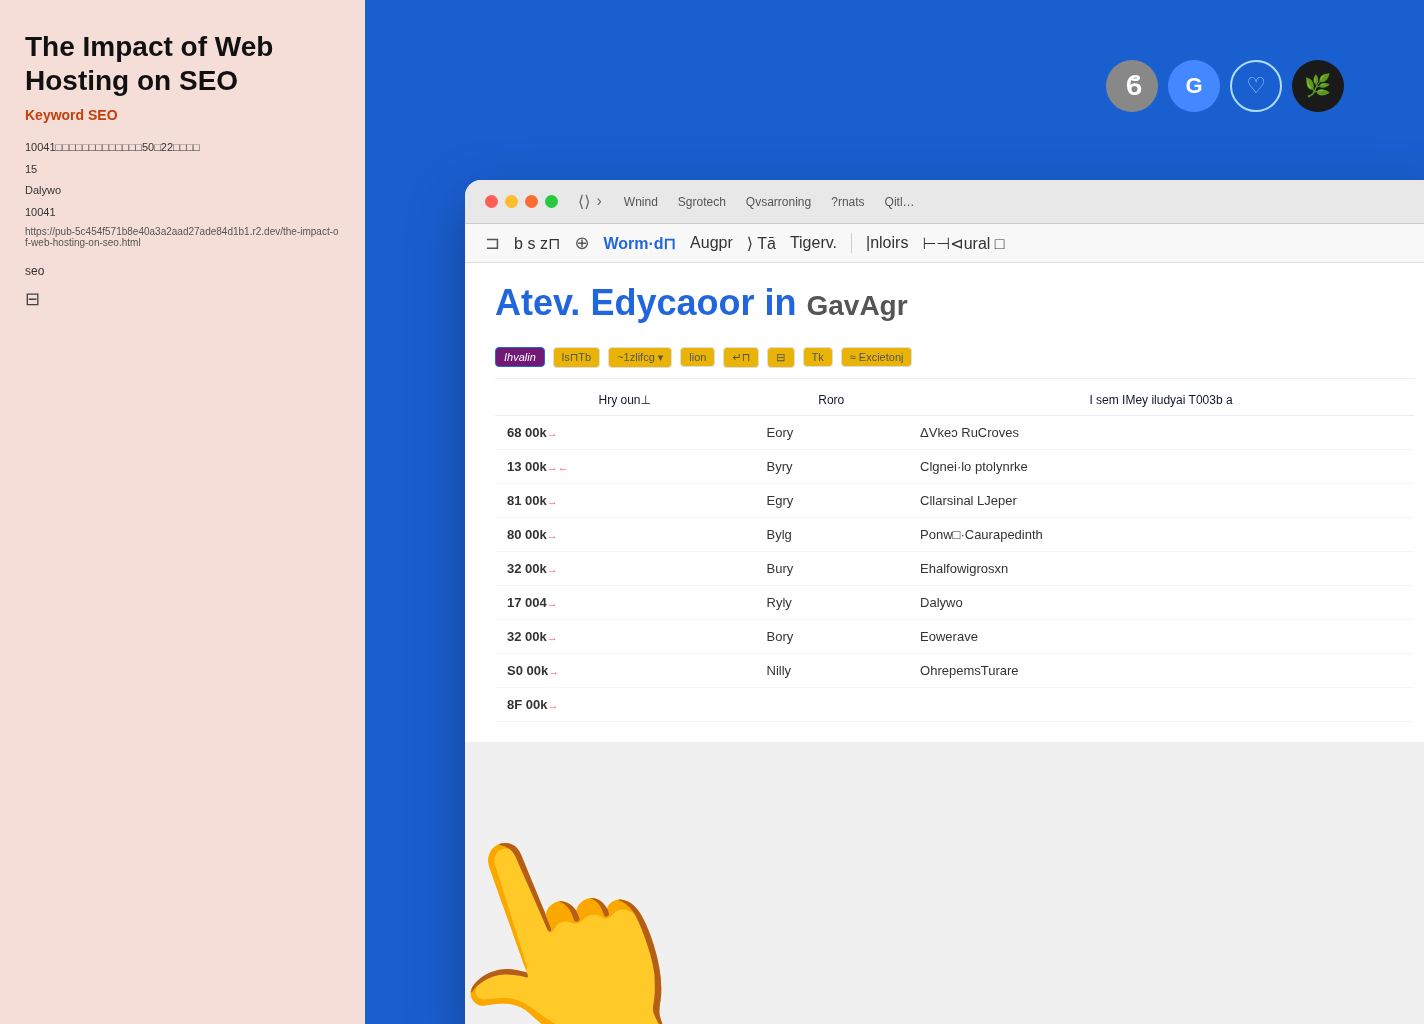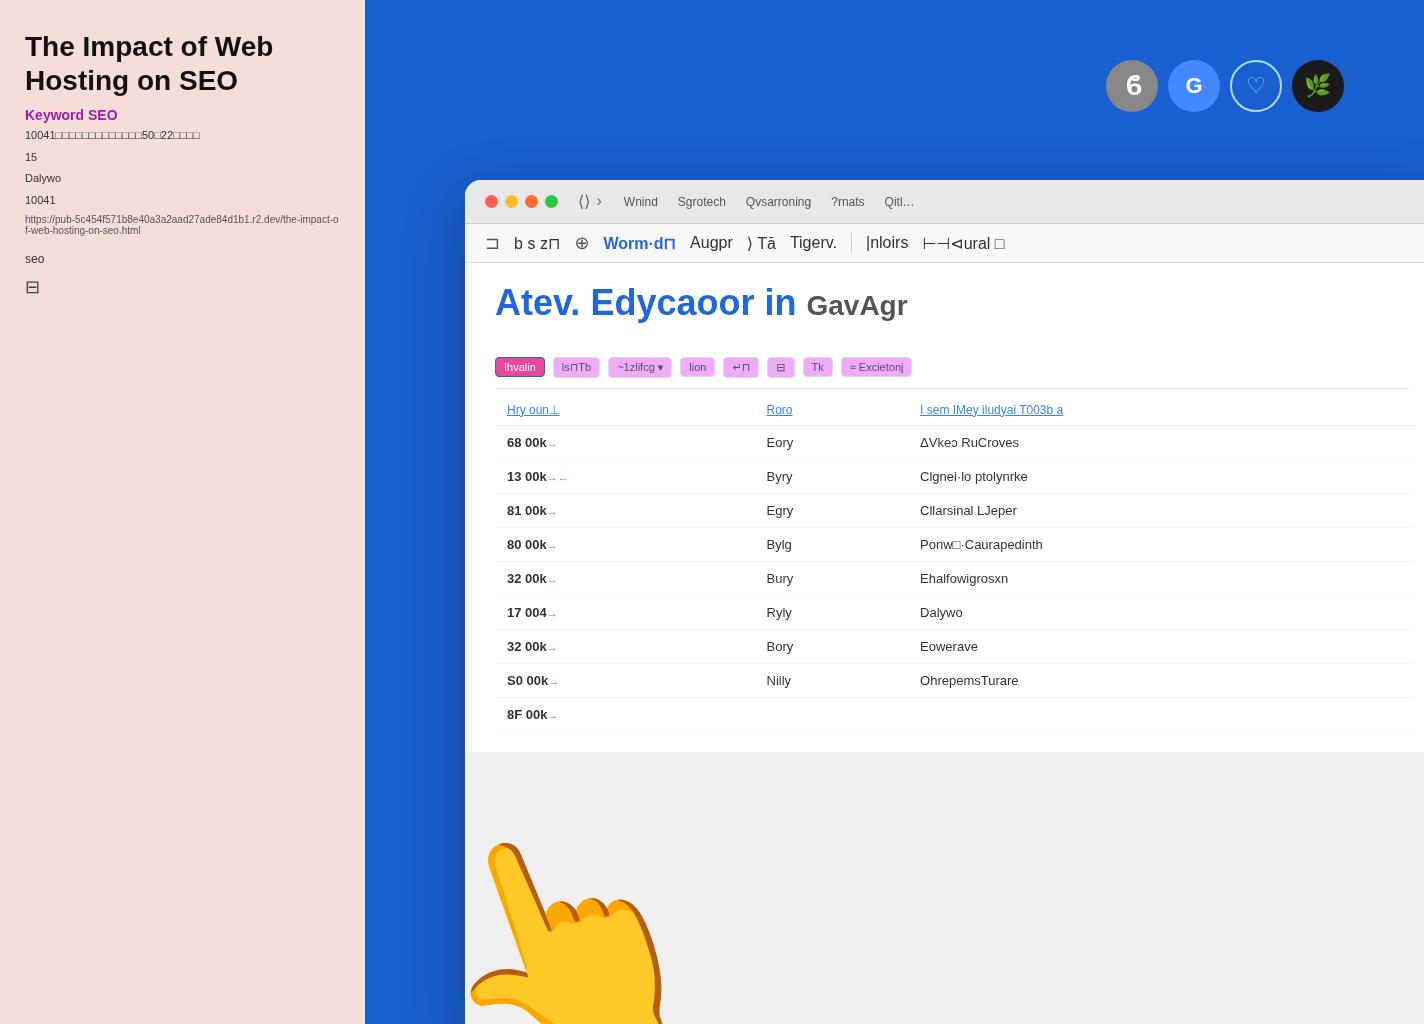--- a/index.html
+++ b/index.html
@@ -25,22 +25,22 @@
     .sidebar-title {
       font-size: 28px;
       font-weight: 700;
       color: #111;
       line-height: 1.2;
       margin-bottom: 10px;
     }
     .sidebar-subtitle {
       font-size: 14px;
       font-weight: 600;
-      color: #a21caf;
-      margin-bottom: 4px;
+      color: #c2410c;
+      margin-bottom: 16px;
     }
     .sidebar-meta {
       font-size: 11px;
       color: #333;
       line-height: 1.6;
       margin-bottom: 4px;
     }
     .sidebar-url {
       font-size: 10px;
       color: #555;
@@ -199,43 +199,42 @@
       background: white;
       padding: 20px 30px;
       overflow: hidden;
     }
 
     
     .page-heading {
       font-size: 36px;
       font-weight: 700;
       color: #111;
-      margin-bottom: 28px;
+      margin-bottom: 18px;
       line-height: 1.1;
     }
     .page-heading span {
       color: #2266dd;
     }
 
     
     .data-table {
       width: 100%;
       border-collapse: collapse;
       font-size: 13px;
     }
     .data-table thead tr {
       border-bottom: 1px solid #eee;
     }
     .data-table th {
       padding: 8px 12px;
-      text-align: left;
+      text-align: center;
       font-weight: 500;
-      color: #3b82f6;
+      color: #0f172a;
       font-size: 12px;
-      text-decoration: underline;
     }
     .data-table td {
       padding: 9px 12px;
       border-bottom: 1px solid #f5f5f5;
       color: #333;
     }
     .col-num {
       font-weight: 700;
       color: #111;
       white-space: nowrap;
@@ -264,31 +263,32 @@
     
     .filter-row {
       display: flex;
       align-items: center;
       gap: 8px;
       padding: 6px 0 10px;
       border-bottom: 1px solid #eee;
       margin-bottom: 6px;
     }
     .filter-badge {
-      background: #f0abfc;
+      background: #eab308;
       border: 1px solid #ddd;
       border-radius: 4px;
       padding: 3px 8px;
       font-size: 11px;
       color: #555;
     }
     .filter-active {
-      background: #ec4899;
+      background: #701a75;
       color: white;
       border-color: #2266dd;
+      font-style: italic;
     }
     .filter-dropdown {
       font-size: 11px;
       color: #555;
       display: flex;
       align-items: center;
       gap: 3px;
     }
   </style>
 </head>

